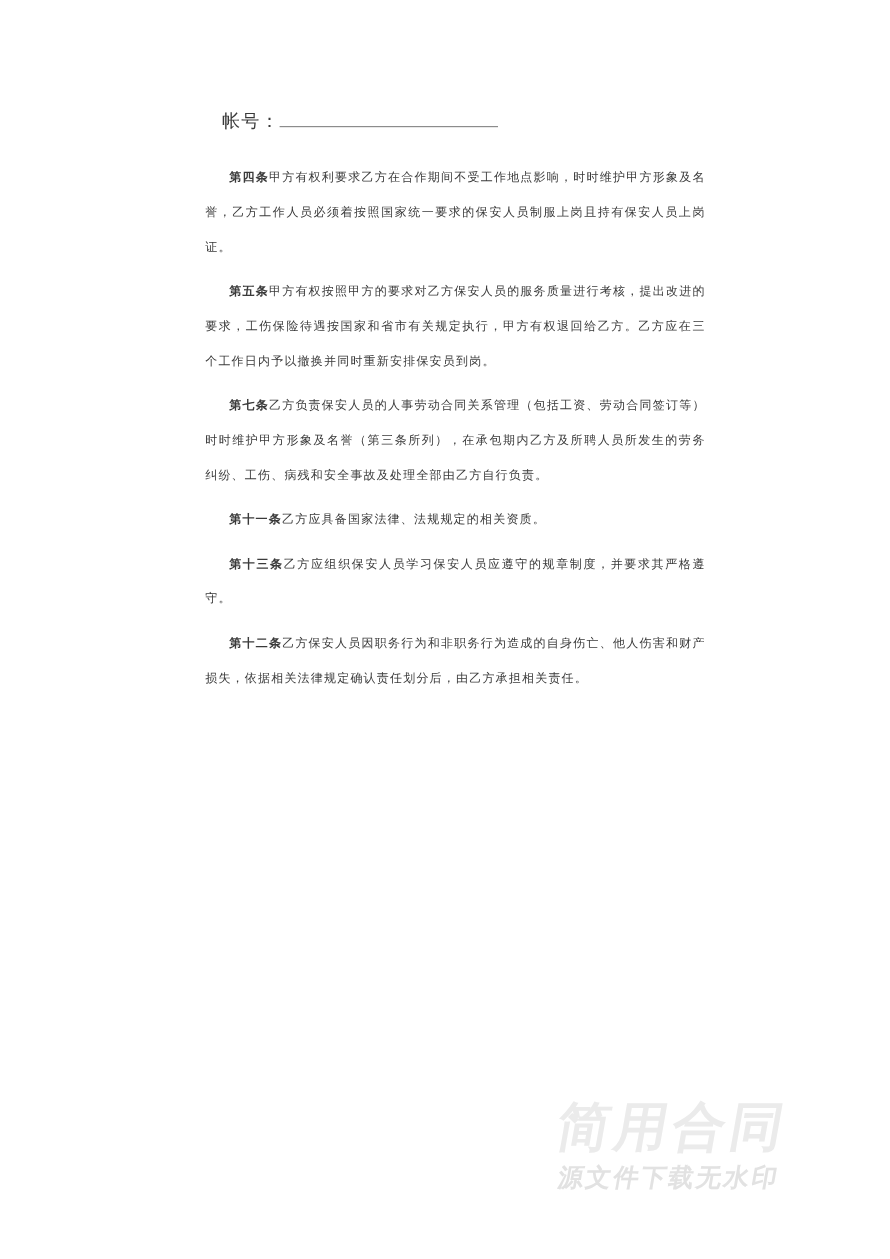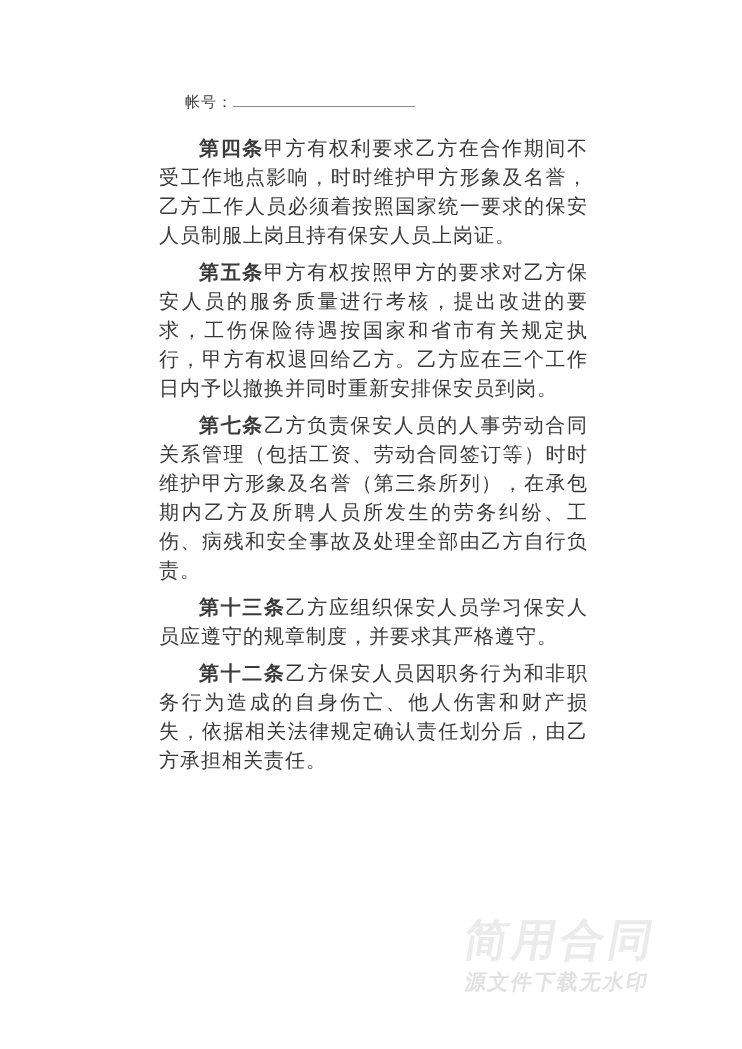--- a/index.html
+++ b/index.html
@@ -27,22 +27,22 @@
     letter-spacing: 1px;
   }
   .blank-underline {
     display: inline-block;
     width: 182px;
     height: 14px;
     border-bottom: 1px solid #8c8c8c;
     vertical-align: baseline;
   }
   .para {
-    margin: 0 0 8px 4px;
-    font-size: 20px;
+    margin: 0 0 8px 16px;
+    font-size: 10px;
     line-height: 29px;
     text-align: justify;
     text-justify: inter-ideograph;
     text-indent: 2em;
     letter-spacing: 1px;
   }
   .para .article-label {
     font-weight: bold;
   }
   .watermark {
@@ -79,20 +79,21 @@
   <p class="para"><span class="article-label">第四条</span><span>甲方有权利要求乙方在合作期间不受工作地点影响，时时维护甲方形象及名誉，乙方工作人员必须着按照国家统一要求的保安人员制服上岗且持有保安人员上岗证。</span></p>
 
   <p class="para"><span class="article-label">第五条</span><span>甲方有权按照甲方的要求对乙方保安人员的服务质量进行考核，提出改进的要求，工伤保险待遇按国家和省市有关规定执行，甲方有权退回给乙方。乙方应在三个工作日内予以撤换并同时重新安排保安员到岗。</span></p>
 
 
   <p class="para"><span class="article-label">第七条</span><span>乙方负责保安人员的人事劳动合同关系管理（包括工资、劳动合同签订等）时时维护甲方形象及名誉（第三条所列），在承包期内乙方及所聘人员所发生的劳务纠纷、工伤、病残和安全事故及处理全部由乙方自行负责。</span></p>
 
 
 
 
+  <p class="para"><span class="article-label">第十一条</span><span>乙方应具备国家法律、法规规定的相关资质。</span></p>
 
   <p class="para"><span class="article-label">第十三条</span><span>乙方应组织保安人员学习保安人员应遵守的规章制度，并要求其严格遵守。</span></p>
 
   <p class="para"><span class="article-label">第十二条</span><span>乙方保安人员因职务行为和非职务行为造成的自身伤亡、他人伤害和财产损失，依据相关法律规定确认责任划分后，由乙方承担相关责任。</span></p>
 
   <div class="watermark">
     <div class="wm-title" style="color: rgb(235, 235, 235);">简用合同</div>
     <div class="wm-sub" style="color: rgb(226, 226, 226);">源文件下载无水印</div>
   </div>
 

